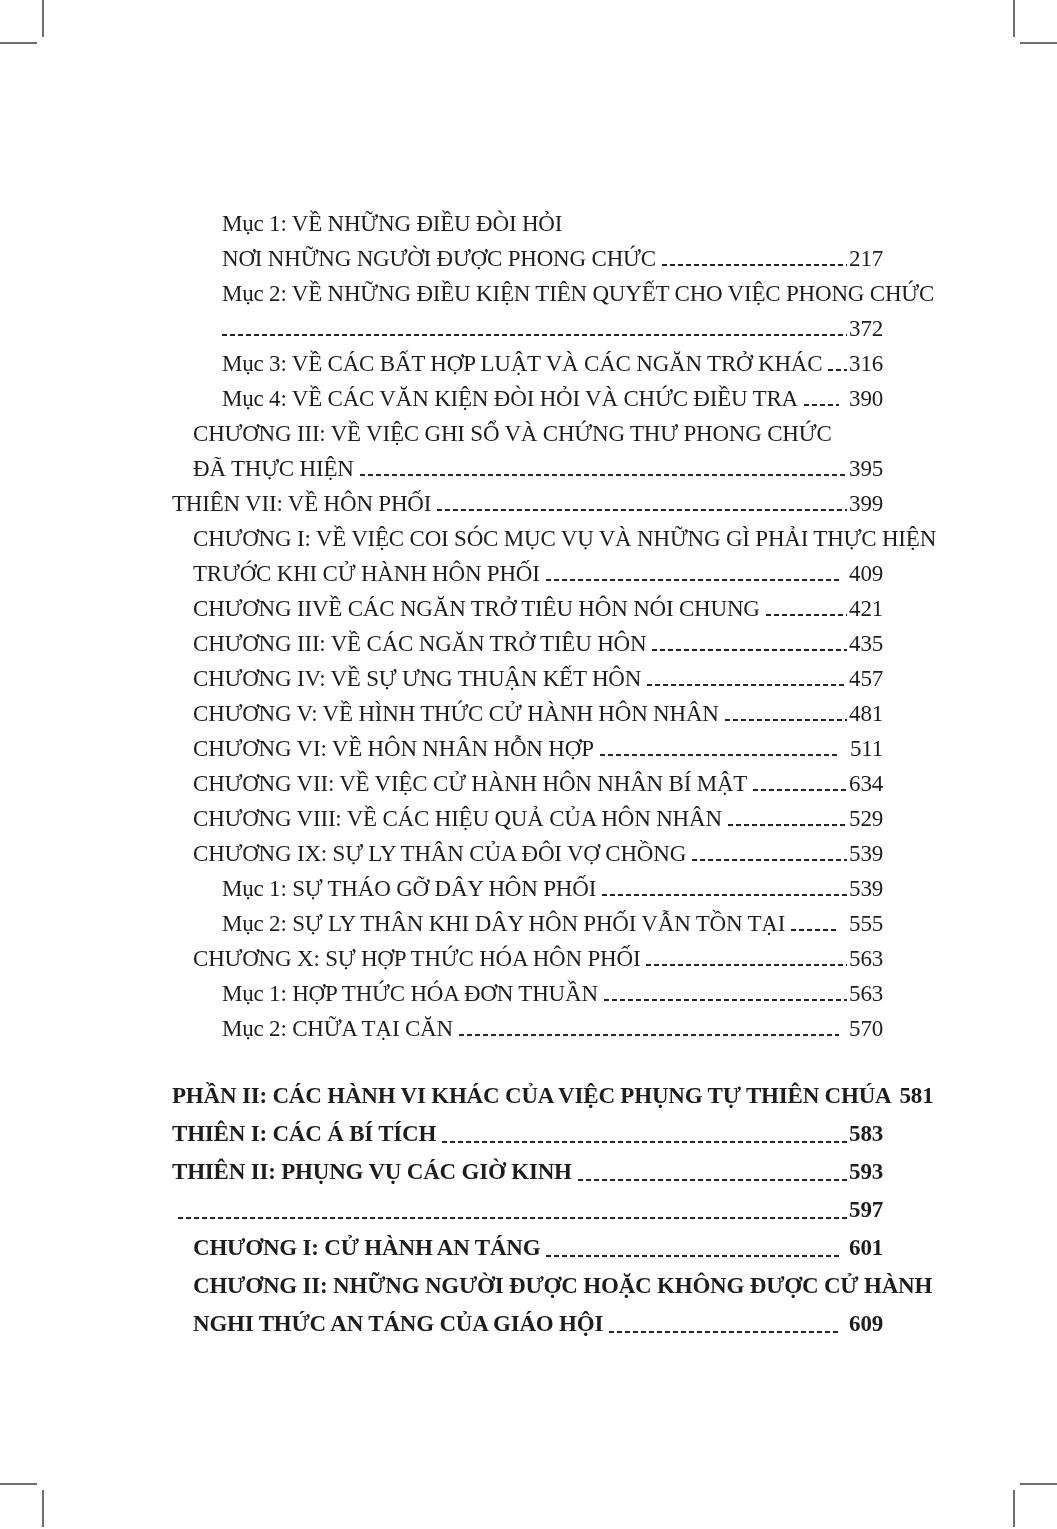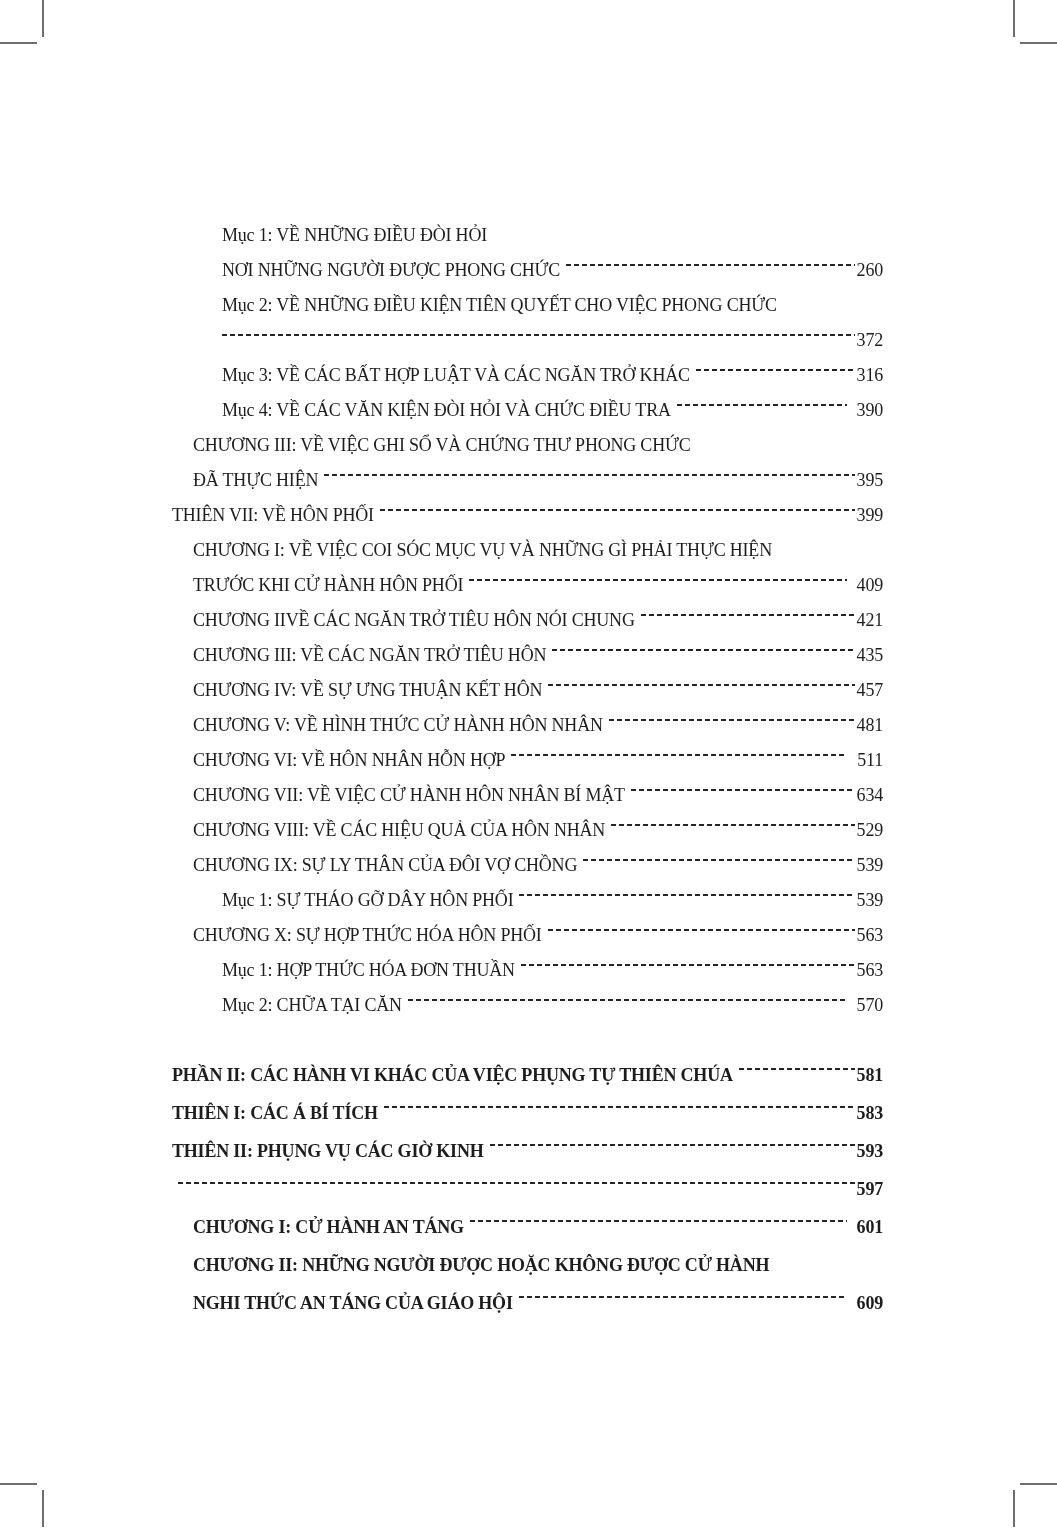--- a/index.html
+++ b/index.html
@@ -35,24 +35,24 @@
   .toc {
     position: absolute;
     left: 172px;
     top: 211px;
     width: 711px;
   }
   .toc-block { width: 100%; }
   .toc-block.block-2 { margin-top: 32px; font-weight: bold; }
   .row {
     display: flex;
-    align-items: flex-end;
+    align-items: flex-start;
     height: 35px;
     white-space: nowrap;
-    font-size: 18px;
+    font-size: 23px;
     letter-spacing: -0.2px;
   }
   .block-2 .row { height: 38px; }
   .row.lvl-0 { padding-left: 0; }
   .row.lvl-1 { padding-left: 21px; }
   .row.lvl-2 { padding-left: 50px; }
   .t {
     flex: 0 0 auto;
   }
   .leader {
@@ -83,21 +83,21 @@
 <div class="crop v br-v"></div>
 
 <div class="toc">
     <div class="toc-block">
       <div class="row lvl-2">
         <span class="t">Mục 1: VỀ NHỮNG ĐIỀU ĐÒI HỎI</span>
       </div>
       <div class="row lvl-2">
         <span class="t">NƠI NHỮNG NGƯỜI ĐƯỢC PHONG CHỨC</span>
         <span class="leader"></span>
-        <span class="pg">260</span>
+        <span class="pg">217</span>
       </div>
       <div class="row lvl-2">
         <span class="t">Mục 2: VỀ NHỮNG ĐIỀU KIỆN TIÊN QUYẾT CHO VIỆC PHONG CHỨC</span>
       </div>
       <div class="row lvl-2">
         <span class="leader no-text"></span>
         <span class="pg">372</span>
       </div>
       <div class="row lvl-2">
         <span class="t">Mục 3: VỀ CÁC BẤT HỢP LUẬT VÀ CÁC NGĂN TRỞ KHÁC</span>
@@ -168,20 +168,25 @@
       <div class="row lvl-1">
         <span class="t">CHƯƠNG IX:  SỰ LY THÂN CỦA ĐÔI VỢ CHỒNG</span>
         <span class="leader"></span>
         <span class="pg">539</span>
       </div>
       <div class="row lvl-2">
         <span class="t">Mục 1: SỰ THÁO GỠ DÂY HÔN PHỐI</span>
         <span class="leader"></span>
         <span class="pg">539</span>
       </div>
+      <div class="row lvl-2">
+        <span class="t">Mục 2: SỰ LY THÂN KHI DÂY HÔN PHỐI VẪN TỒN TẠI</span>
+        <span class="leader"></span>
+        <span class="pg sp">555</span>
+      </div>
       <div class="row lvl-1">
         <span class="t">CHƯƠNG X: SỰ HỢP THỨC HÓA HÔN PHỐI</span>
         <span class="leader"></span>
         <span class="pg">563</span>
       </div>
       <div class="row lvl-2">
         <span class="t">Mục 1: HỢP THỨC HÓA ĐƠN THUẦN</span>
         <span class="leader"></span>
         <span class="pg">563</span>
       </div>

